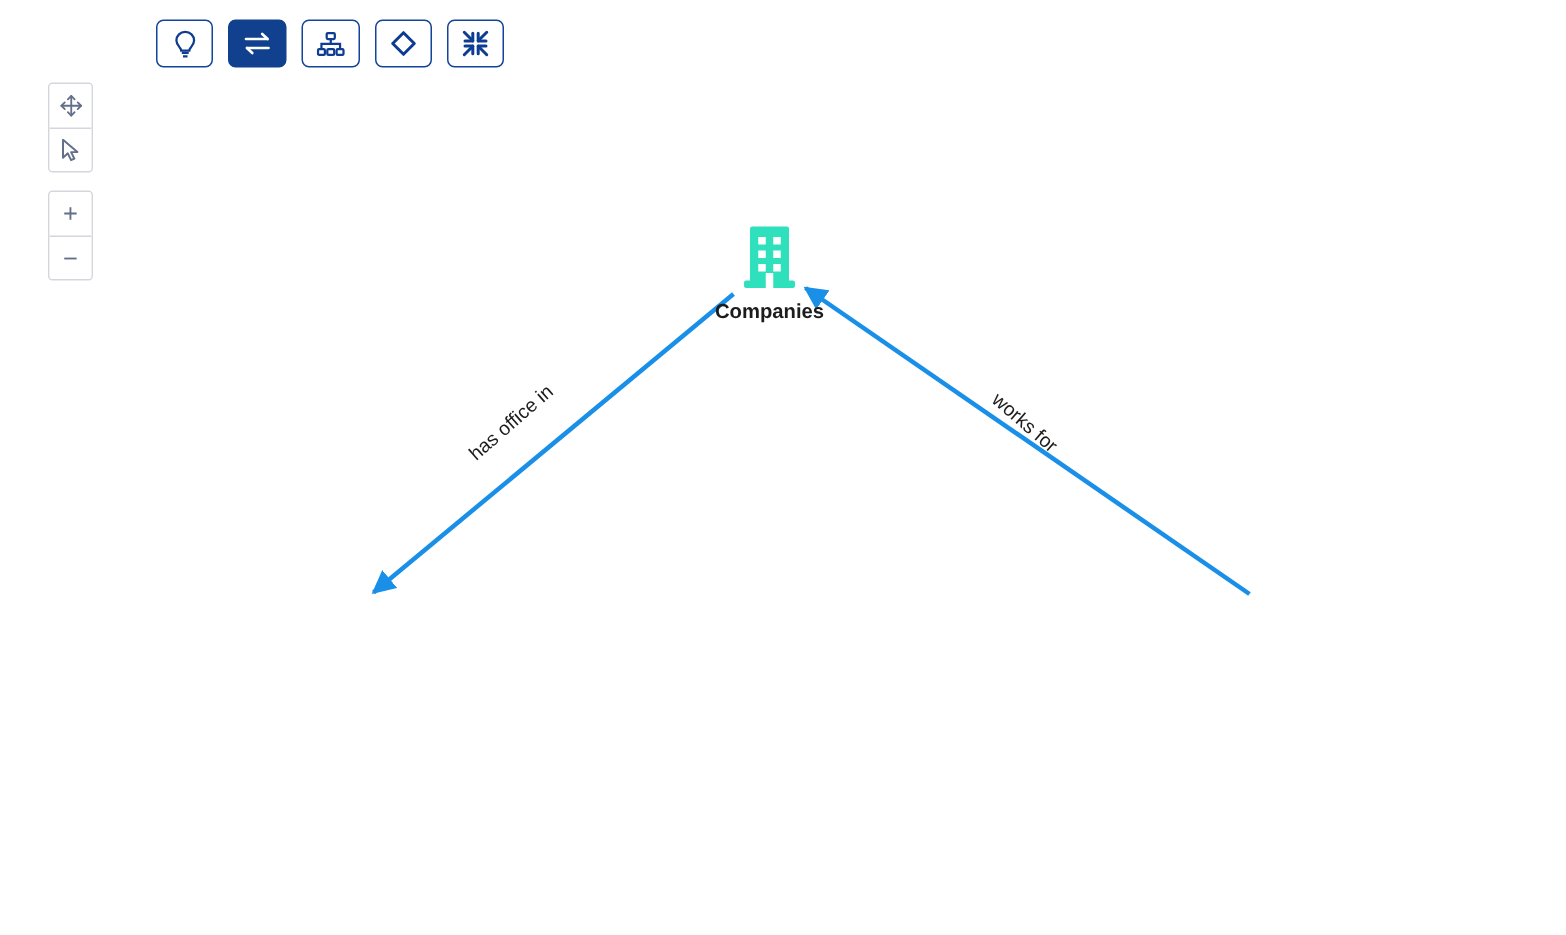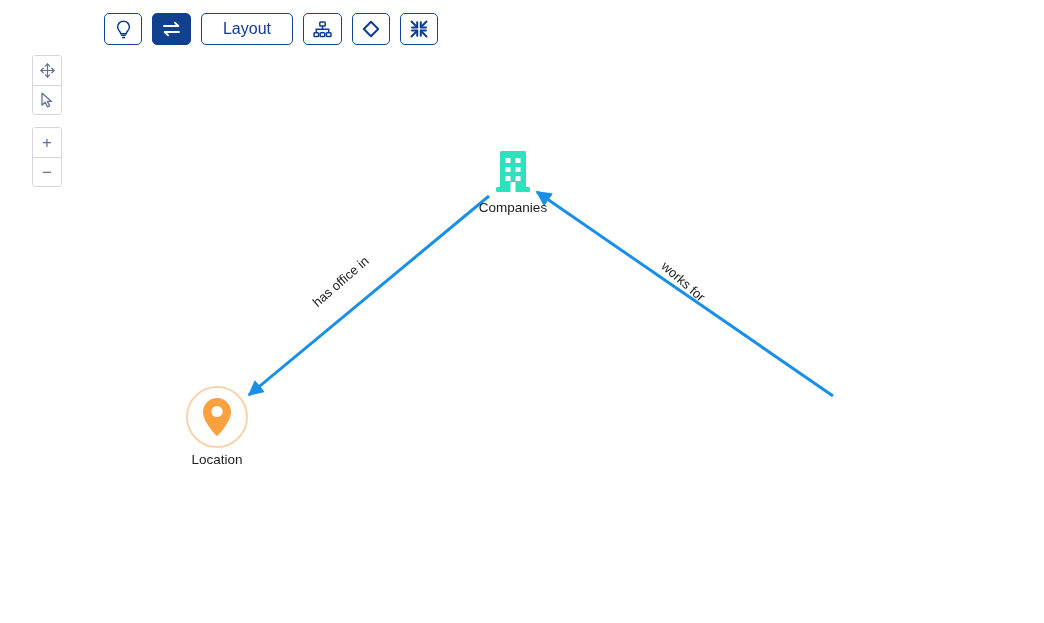--- a/index.html
+++ b/index.html
@@ -106,20 +106,21 @@
     display: flex;
     align-items: center;
     justify-content: center;
   }
   .node-label {
     margin-top: 4px;
     font-size: 13.5px;
     color: #1c1c1c;
     white-space: nowrap;
     line-height: 1.2;
+    font-weight: bold;
   }
 
   #node-companies { left: 465px; top: 148px; width: 96px; }
   #node-location  { left: 169px; top: 386px; width: 96px; }
   #node-people    { left: 805px; top: 392px; width: 96px; }
 
   .sel-ring {
     position: absolute;
     left: 50%;
     top: 50%;
@@ -182,30 +183,20 @@
         <rect x="14.5" y="19" width="5" height="5" fill="#ffffff"></rect>
         <rect x="24.5" y="19" width="5" height="5" fill="#ffffff"></rect>
         <rect x="14.5" y="28" width="5" height="5" fill="#ffffff"></rect>
         <rect x="24.5" y="28" width="5" height="5" fill="#ffffff"></rect>
         <rect x="19.5" y="34" width="5" height="10" fill="#ffffff"></rect>
       </svg>
     </div>
     <div class="node-label">Companies</div>
   </div>
 
-  <div class="node" id="node-location">
-    <div class="node-icon" style="width:62px;height:62px">
-      <div class="sel-ring"></div>
-      <svg width="30" height="40" viewBox="0 0 30 40">
-        <path d="M15 1 C7.3 1 1 7.3 1 15 c0 9.5 12 22.3 13.1 23.4 a1.3 1.3 0 0 0 1.8 0 C17 37.3 29 24.5 29 15 29 7.3 22.7 1 15 1 z" fill="#f9a03f"></path>
-        <circle cx="15" cy="14.5" r="5.6" fill="#ffffff"></circle>
-      </svg>
-    </div>
-    <div class="node-label">Location</div>
-  </div>
 
 
 </div>
 
 <div id="toolbar">
 
   <div class="tb-btn">
     <svg width="17" height="19" viewBox="0 0 17 19" fill="none" stroke="#0d3c91" stroke-width="1.5">
       <path d="M8.5 1.2 C5.2 1.2 2.6 3.8 2.6 7 c0 2.2 1.3 3.6 2.3 4.8 .6 .7 .9 1.2 .9 1.9 h5.4 c0-.7 .3-1.2 .9-1.9 1-1.2 2.3-2.6 2.3-4.8 0-3.2-2.6-5.8-5.9-5.8 z"></path>
       <path d="M6.2 15.3 h4.6"></path>
@@ -215,23 +206,20 @@
 
   <div class="tb-btn active">
     <svg width="19" height="16" viewBox="0 0 19 16" fill="none" stroke="#ffffff" stroke-width="1.8" stroke-linecap="round" stroke-linejoin="round">
       <path d="M2 5 h14"></path>
       <path d="M12.8 1.6 L16.4 5"></path>
       <path d="M17 11 H3"></path>
       <path d="M6.2 14.4 L2.6 11"></path>
     </svg>
   </div>
 
-  <div class="tb-btn wide">
-    <span>Layout</span>
-  </div>
 
   <div class="tb-btn">
     <svg width="19" height="17" viewBox="0 0 19 17" fill="none" stroke="#0d3c91" stroke-width="1.5">
       <rect x="6.8" y="1" width="5.4" height="4" rx="0.8"></rect>
       <path d="M9.5 5 v3.2"></path>
       <path d="M3.3 11.6 V8.2 h12.4 v3.4"></path>
       <rect x="1" y="11.8" width="4.6" height="3.8" rx="0.8"></rect>
       <rect x="7.2" y="11.8" width="4.6" height="3.8" rx="0.8"></rect>
       <rect x="13.4" y="11.8" width="4.6" height="3.8" rx="0.8"></rect>
     </svg>

